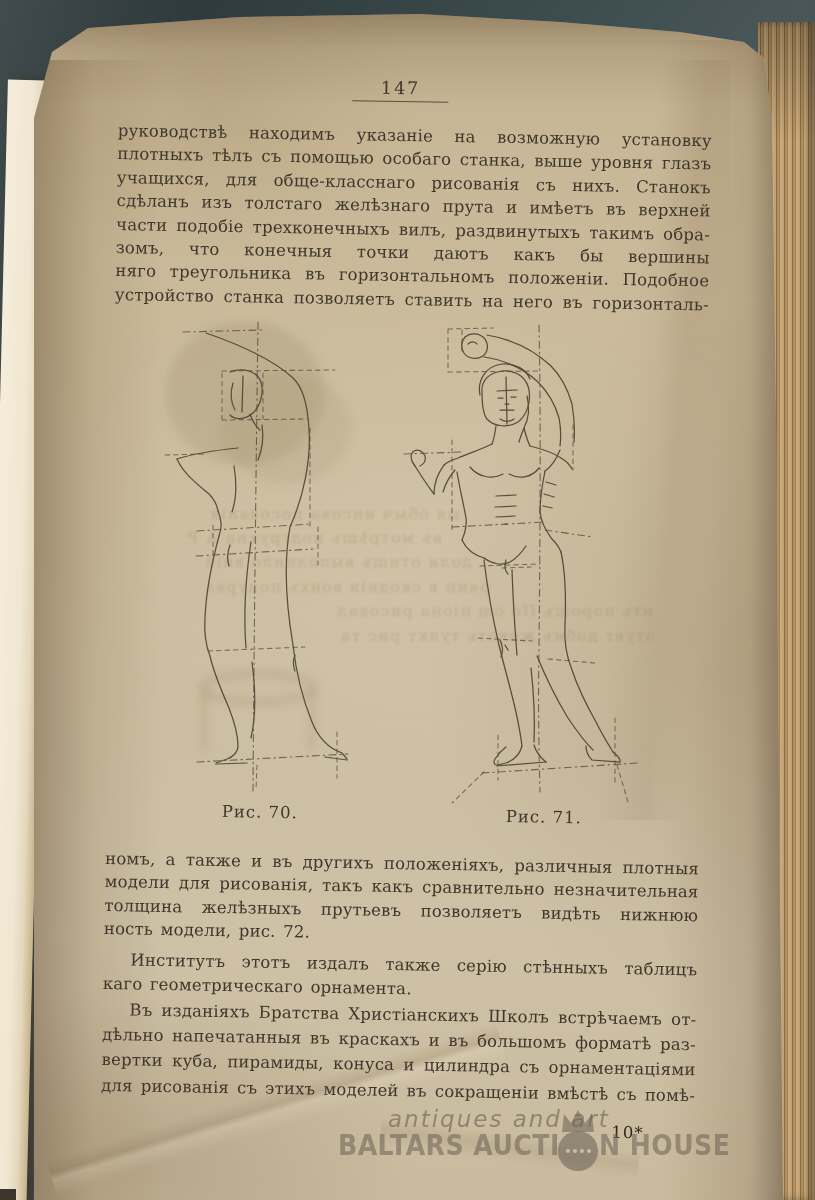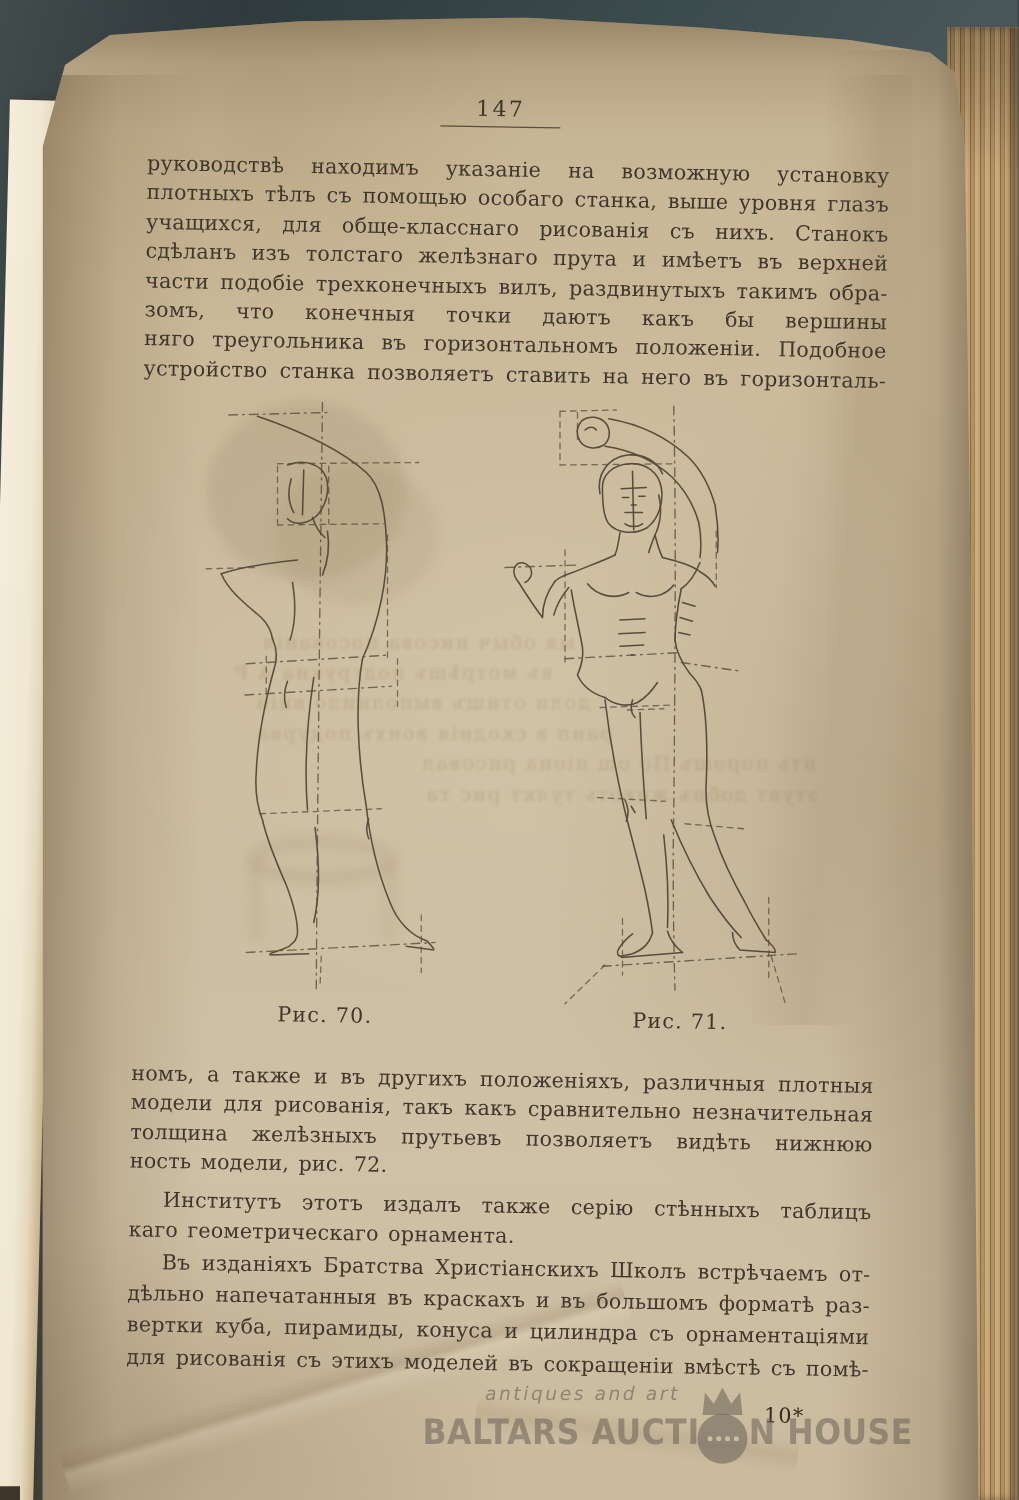--- a/index.html
+++ b/index.html
@@ -85,21 +85,21 @@
     letter-spacing:1px;top:805px;}
   #cap70{left:212px;} #cap71{left:496px;}
   #sig{position:absolute;left:610px;top:1119px;width:70px;text-align:center;
     font-size:16.5px;color:#33291f;letter-spacing:1px;}
 
   
   #figs{position:absolute;left:95px;top:315px;}
 
   
   #wm-tagline{position:absolute;left:388px;top:1106px;font-family:"DejaVu Sans",sans-serif;
-    font-style:italic;font-size:15px;letter-spacing:2px;color:rgba(100,92,80,.58);}
+    font-style:italic;font-size:23px;letter-spacing:2px;color:rgba(100,92,80,.58);}
   .wm-name{position:absolute;top:1129px;font-family:"DejaVu Sans",sans-serif;
     font-weight:bold;font-size:28px;letter-spacing:.5px;color:rgba(105,97,85,.55);
     transform:scaleX(.9);transform-origin:left top;white-space:nowrap;}
   #wm-left{left:338px;} #wm-right{left:599px;}
   #wm-circle{position:absolute;left:558px;top:1131px;width:40px;height:40px;border-radius:50%;
     background:rgba(110,102,90,.60);display:flex;align-items:center;justify-content:center;gap:3px;}
   #wm-circle i{width:4px;height:4px;border-radius:50%;background:rgba(212,200,172,.85);}
   #wm-crown{position:absolute;left:558px;top:1108px;}
 </style>
 </head>

